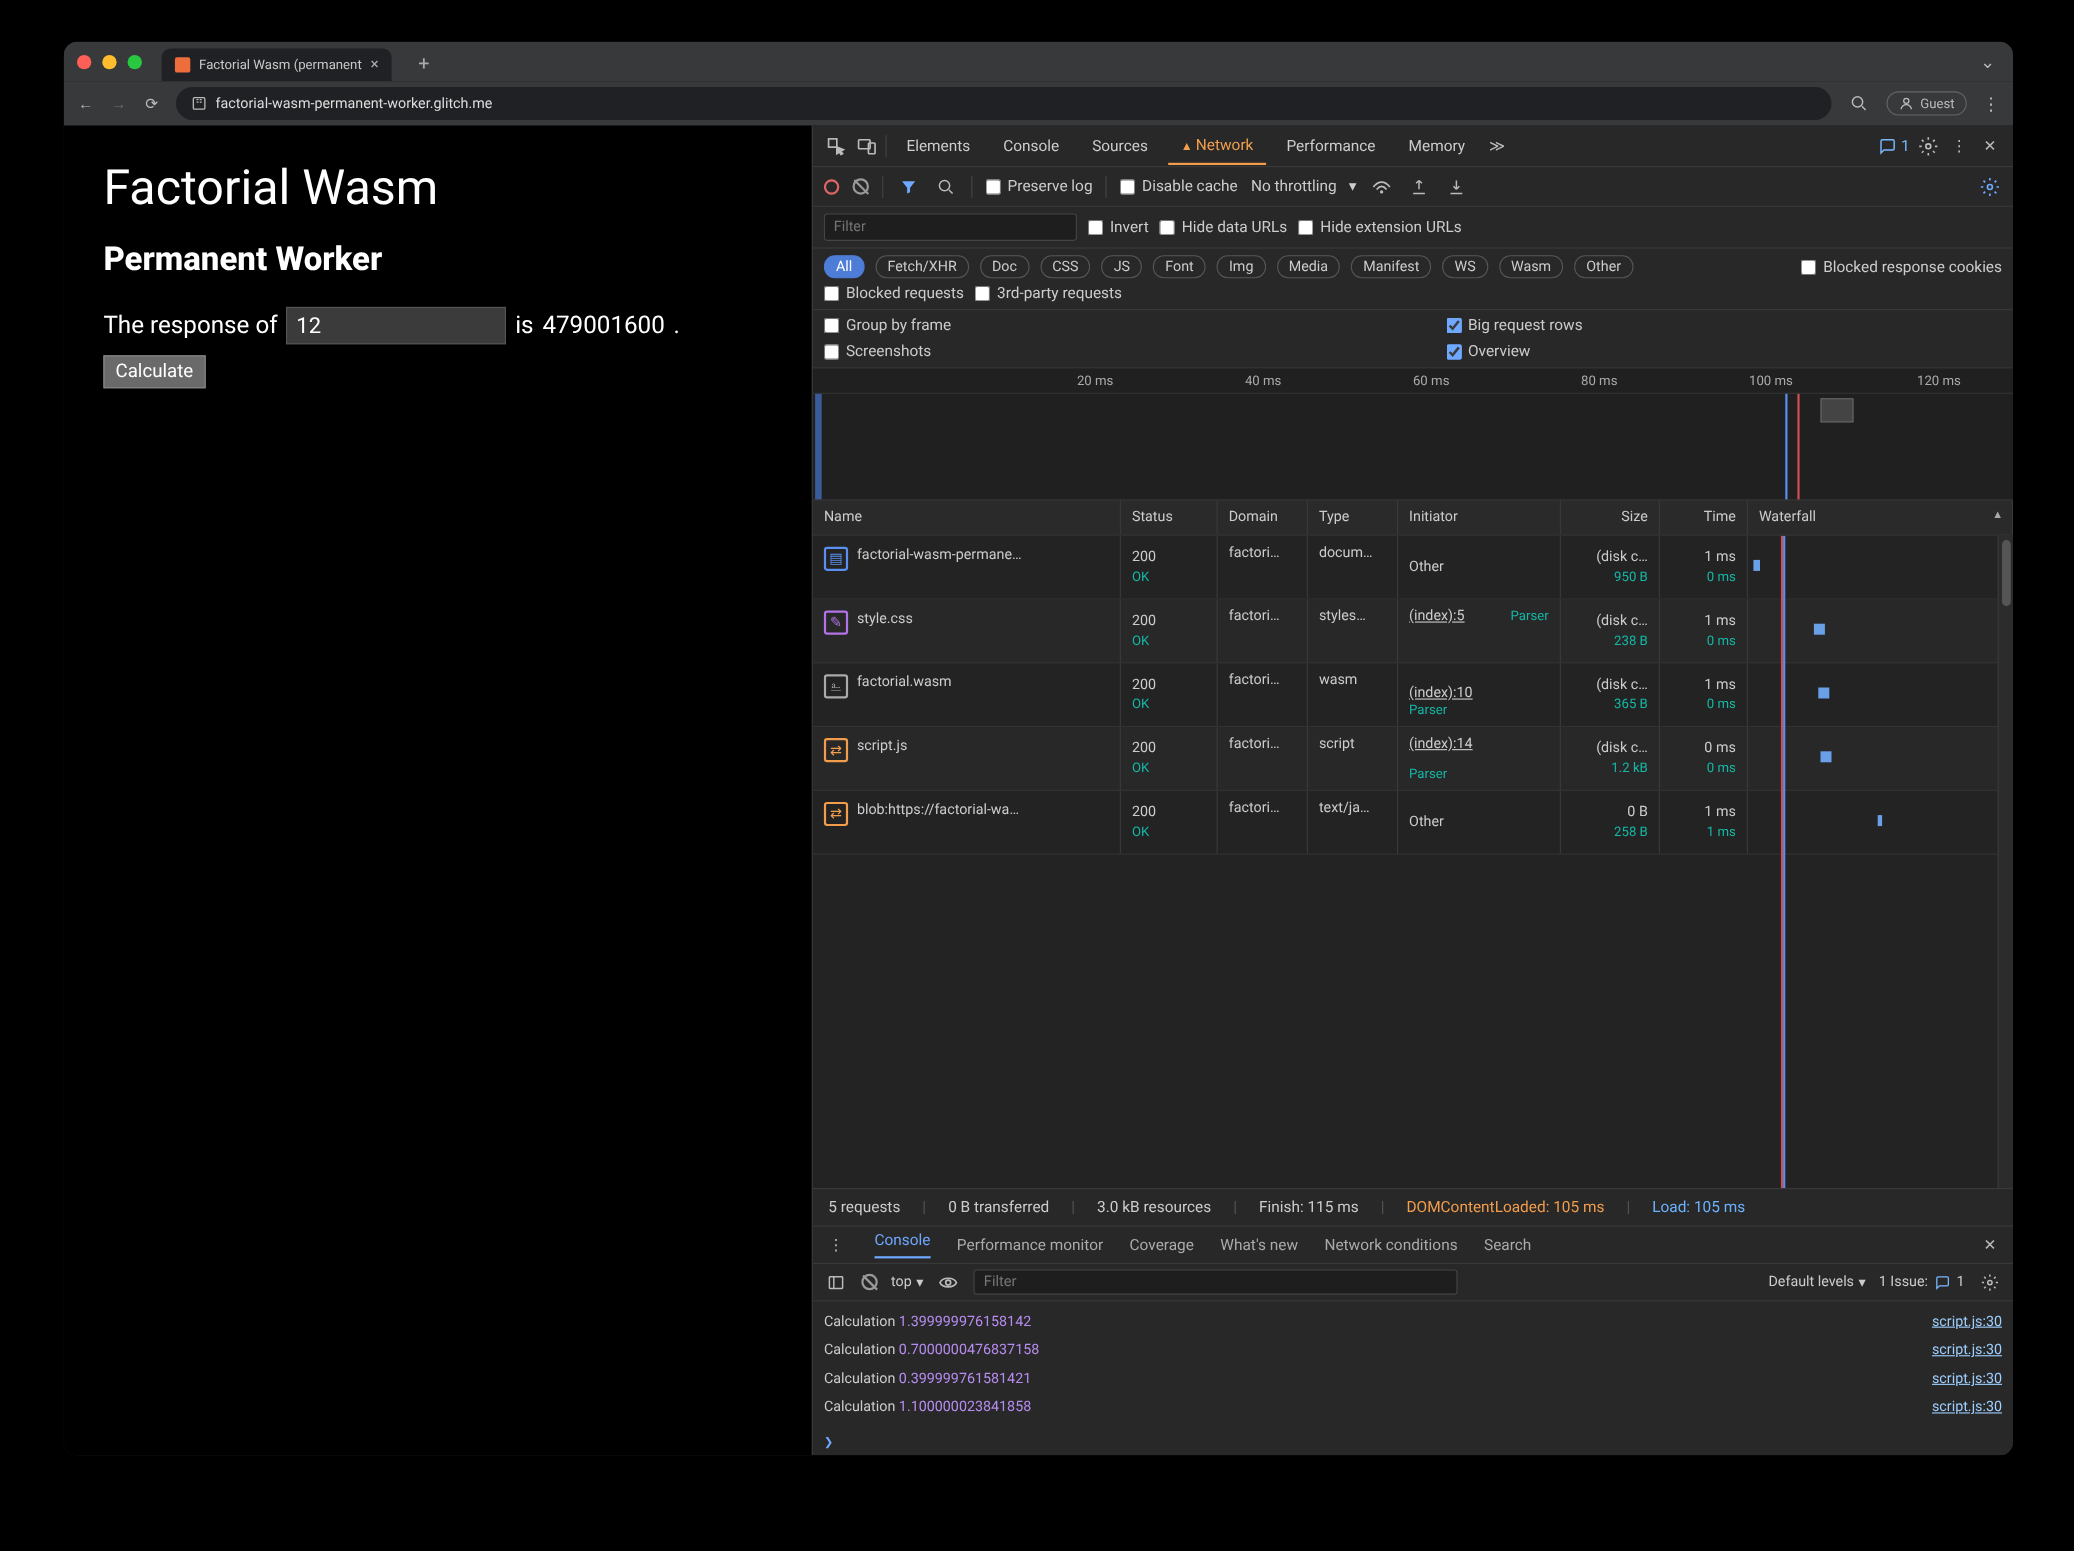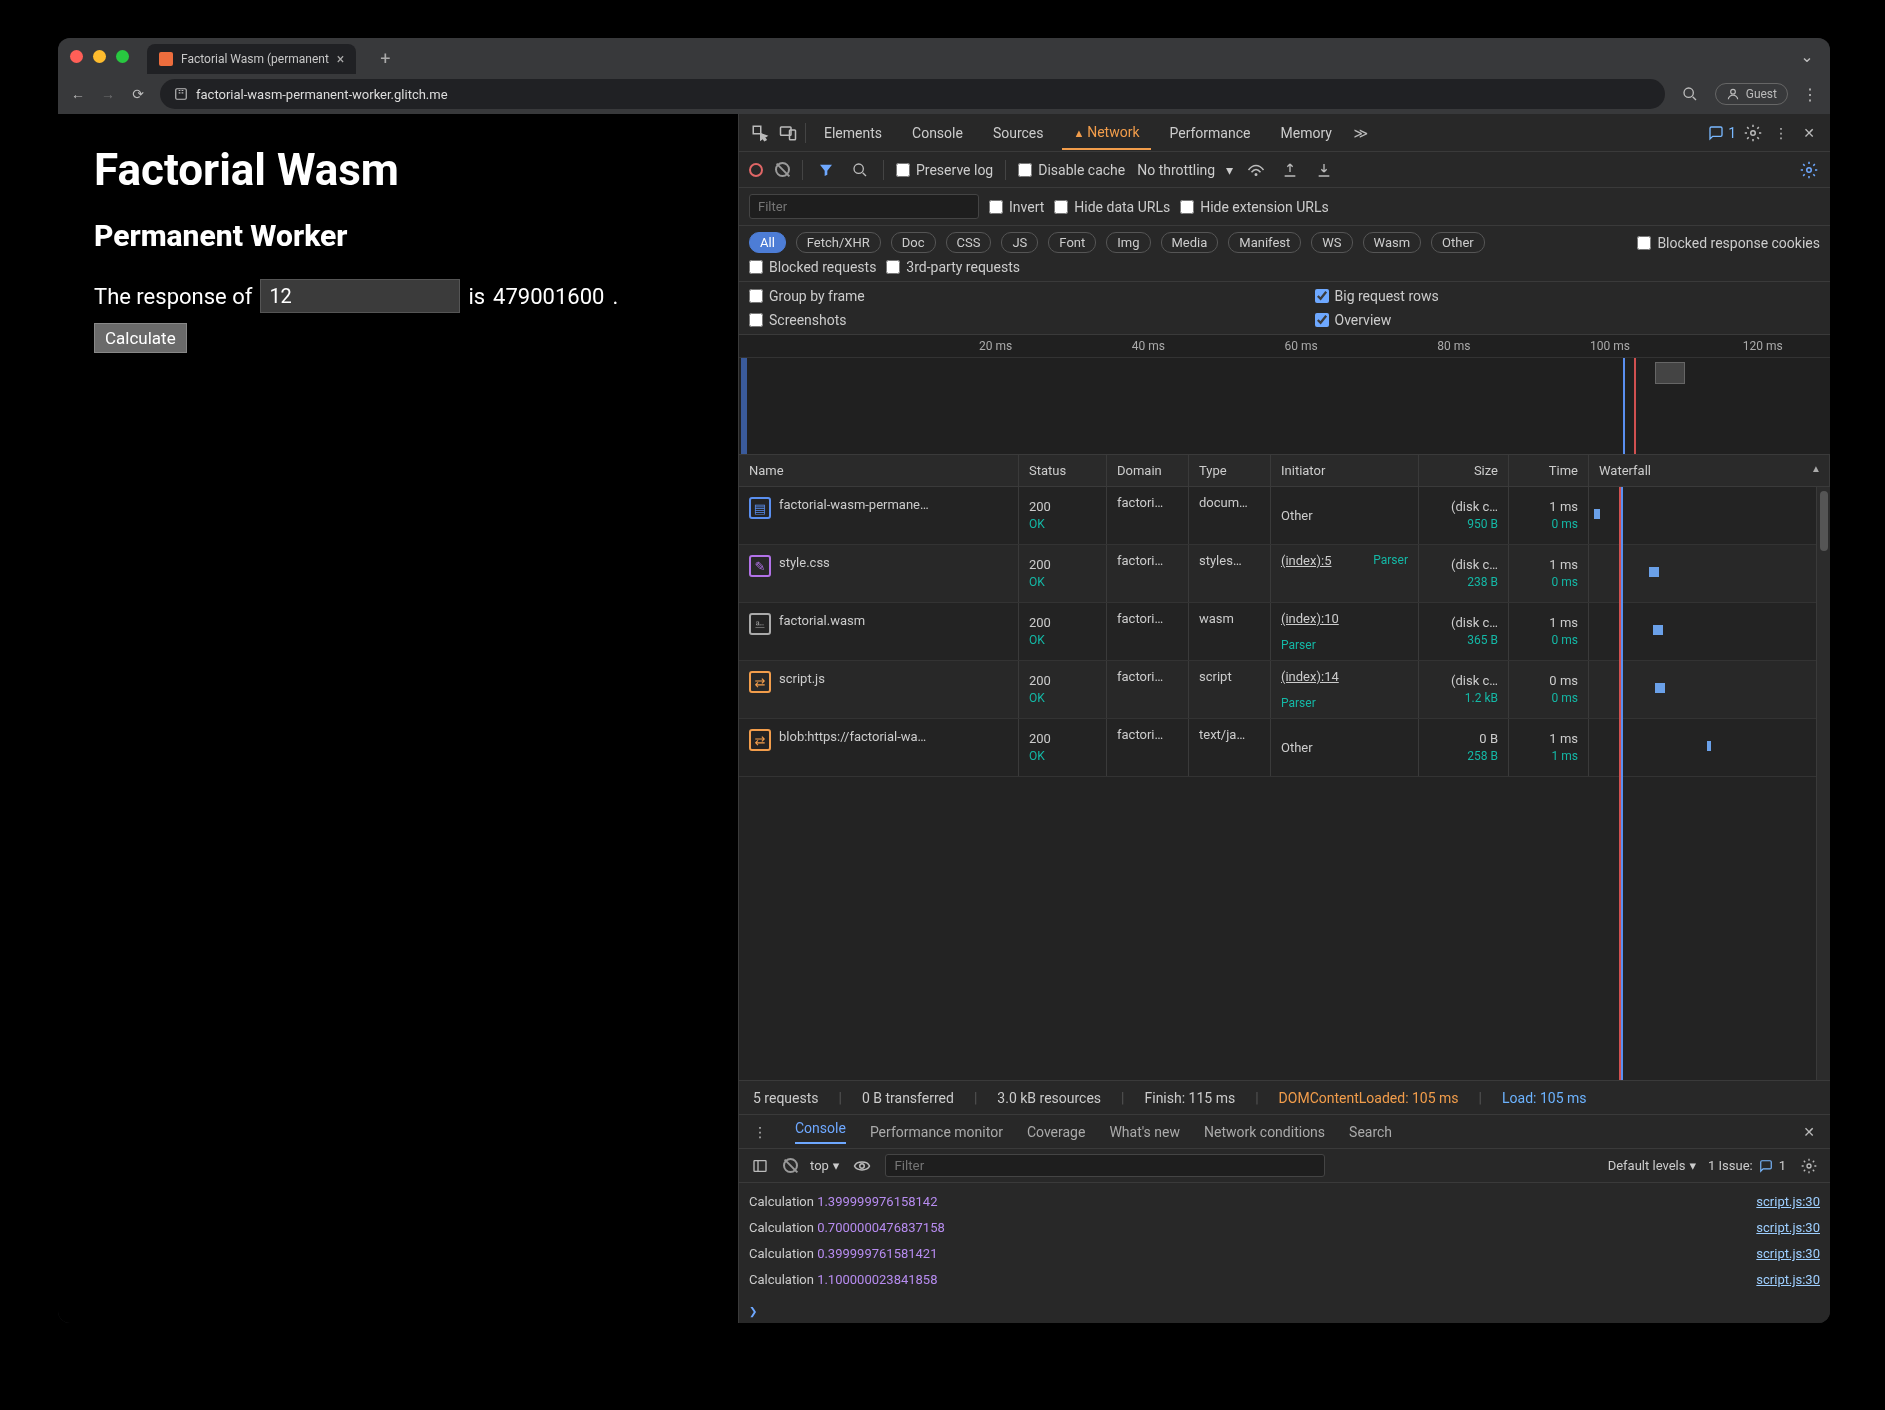--- a/index.html
+++ b/index.html
@@ -14,21 +14,21 @@
 .newtab{color:#aaa;font-size:18px;margin-left:6px;margin-top:4px}
 .addr{height:40px;background:#38393b;display:flex;align-items:center;padding:0 12px;gap:14px;color:#bbb;font-size:14px}
 .nav-ic{width:16px;text-align:center;color:#bbb;cursor:pointer}
 .urlbar{flex:1;display:flex;align-items:center;gap:8px;background:#202124;border-radius:20px;padding:6px 14px;height:30px}
 .urlbar .lock{font-size:12px}
 .url{color:#ddd;font-size:13px}
 .guest{border:1px solid #666;border-radius:14px;padding:3px 10px;font-size:12px;display:flex;align-items:center;gap:6px}
 .kebab{font-size:16px;cursor:pointer}
 .body{flex:1;display:flex;overflow:hidden}
 .page{width:680px;background:#000;color:#fff;padding:30px 36px}
-.page h1{font-size:44px;font-weight:700;margin-bottom:22px}
+.page h1{font-size:44px;font-weight:400;margin-bottom:22px}
 .page h2{font-size:30px;font-weight:800;margin-bottom:26px}
 .sentence{font-size:22px;display:flex;align-items:center;gap:8px;flex-wrap:wrap;margin-bottom:10px}
 .sentence input{width:200px;background:#3b3b3b;border:1px solid #555;color:#fff;padding:4px 8px;font-size:20px}
 .calc{background:#6a6a6a;color:#fff;border:1px solid #888;padding:4px 10px;font-size:17px;cursor:pointer}
 .dev{flex:1;background:#282828;display:flex;flex-direction:column;font-size:14px;color:#ccc;border-left:1px solid #3a3a3a}
 .dtab{height:38px;display:flex;align-items:center;border-bottom:1px solid #3a3a3a;padding:12px 10px;gap:6px}
 .dtab .tbtn{padding:8px 12px;color:#ccc;cursor:pointer;white-space:nowrap}
 .dtab .tbtn.active{color:#f29d4b;border-bottom:2px solid #f29d4b}
 .dtab .warn::before{content:"▲ ";color:#f29d4b;font-size:11px}
 .spacer{flex:1}
@@ -415,21 +415,21 @@
               <div class="c-name">
                 <span class="fi wasm">⎁</span>
                 <span>factorial.wasm</span>
               </div>
               <div class="c-stat">
                 <span>200</span>
                 <span class="sub">OK</span>
               </div>
               <div class="c-dom">factori…</div>
               <div class="c-type">wasm</div>
-              <div class="c-init" style="display:flex;flex-direction:column;justify-content:space-between">
+              <div class="c-init" style="display:flex;flex-direction:column;justify-content:flex-end">
                 <span class="link">(index):10</span>
                 <span class="sub">Parser</span>
               </div>
               <div class="c-size">
                 <span>(disk c…</span>
                 <span class="sub">365 B</span>
               </div>
               <div class="c-time">
                 <span>1 ms</span>
                 <span class="sub">0 ms</span>

